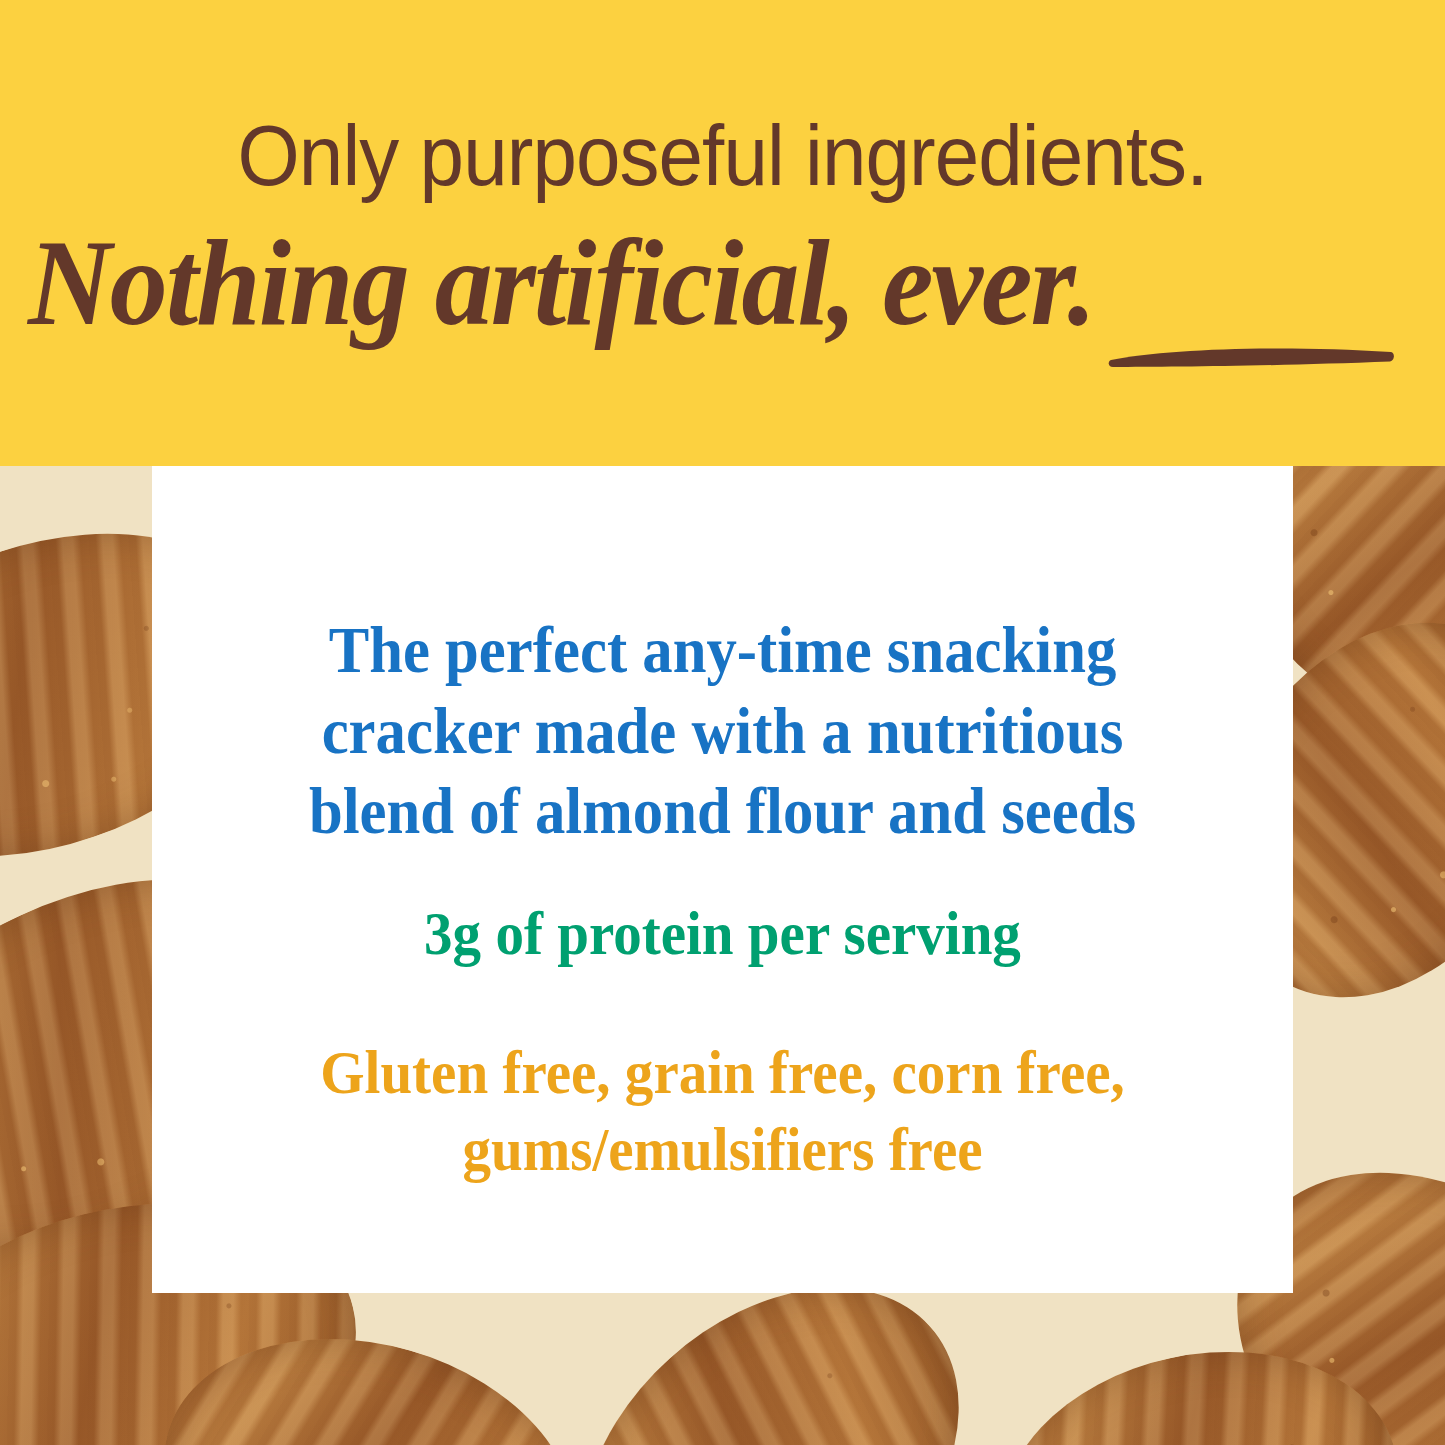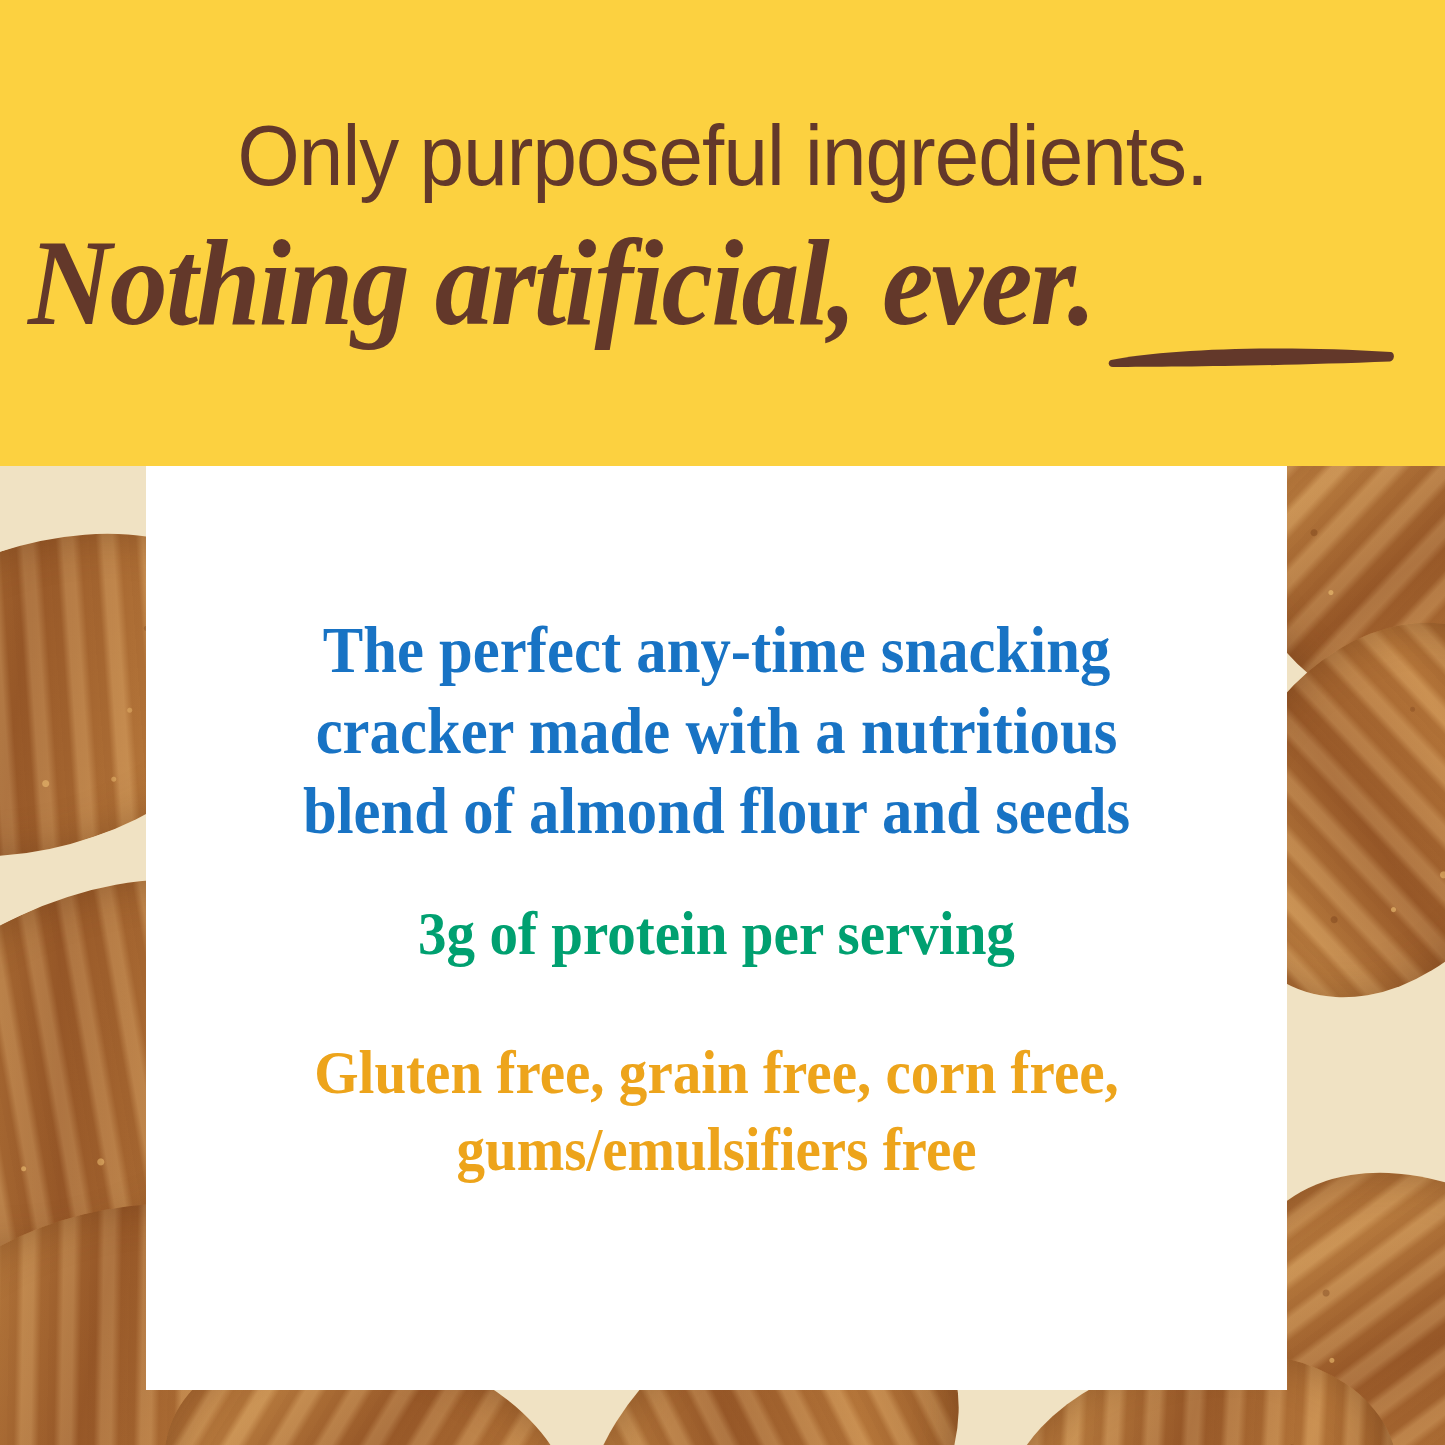--- a/index.html
+++ b/index.html
@@ -124,24 +124,24 @@
     position: absolute;
     left: 1107px;
     top: 336px;
     width: 290px;
     height: 34px;
   }
 
   
   .card {
     position: absolute;
-    left: 146px;
+    left: 152px;
     top: 466px;
     width: 1141px;
-    height: 924px;
+    height: 827px;
     background: #ffffff;
   }
 
   .card-inner {
     position: absolute;
     left: 0;
     right: 0;
     top: 0;
   }
 

